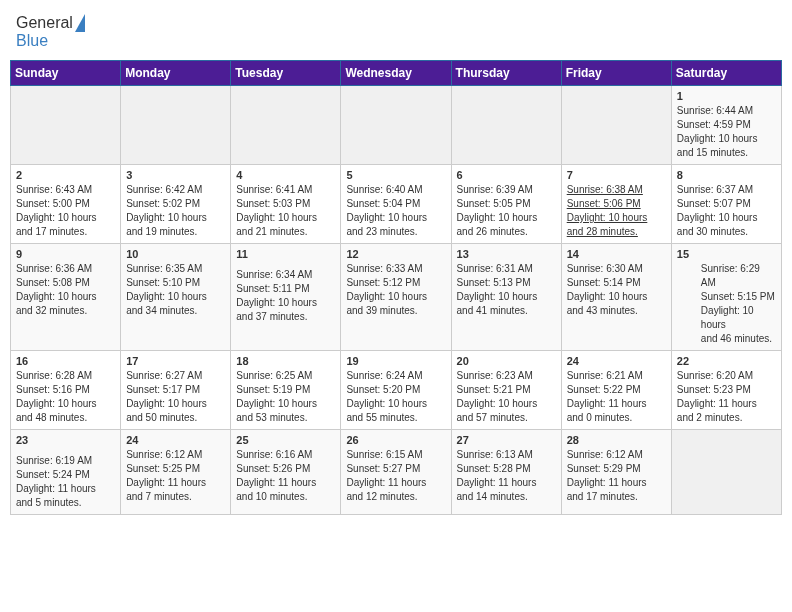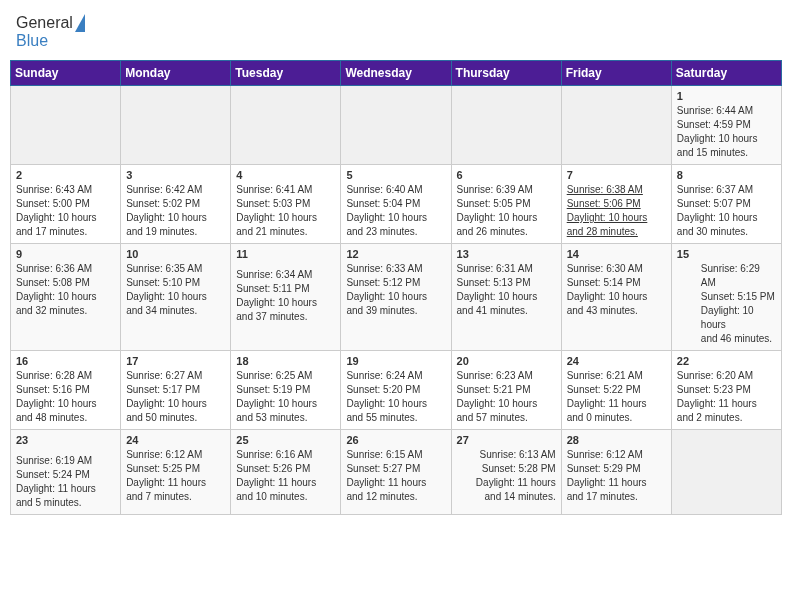--- a/index.html
+++ b/index.html
@@ -312,21 +312,21 @@
         </td>
         <td>
           <span class="day-number">26</span>
           <div class="day-info" style="white-space: pre-wrap;">Sunrise: 6:15 AM
 Sunset: 5:27 PM
 Daylight: 11 hours
 and 12 minutes.</div>
         </td>
         <td>
           <span class="day-number">27</span>
-          <div class="day-info" style="white-space: pre-wrap; text-align: right;">Sunrise: 6:13 AM
+          <div class="day-info" style="white-space: pre-wrap;">Sunrise: 6:13 AM
 Sunset: 5:28 PM
 Daylight: 11 hours
 and 14 minutes.</div>
         </td>
         <td>
           <span class="day-number">28</span>
           <div class="day-info" style="white-space: pre-wrap;">Sunrise: 6:12 AM
 Sunset: 5:29 PM
 Daylight: 11 hours
 and 17 minutes.</div>

